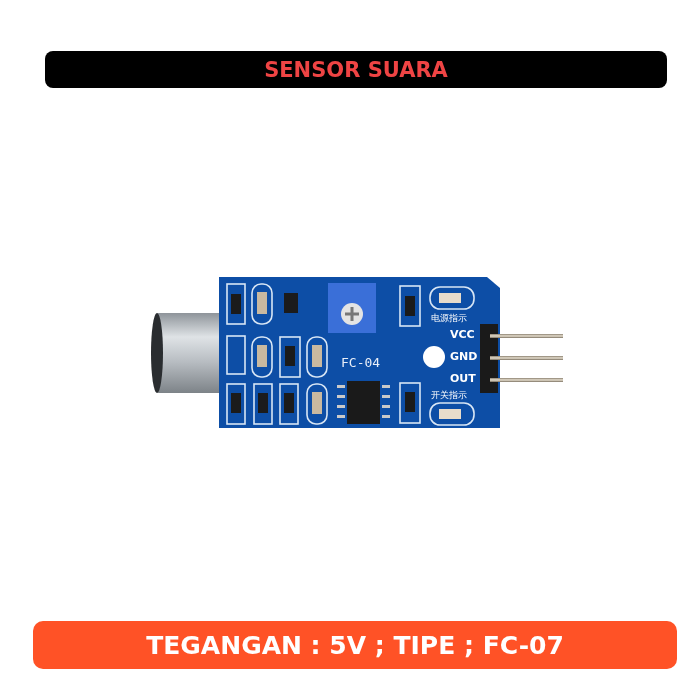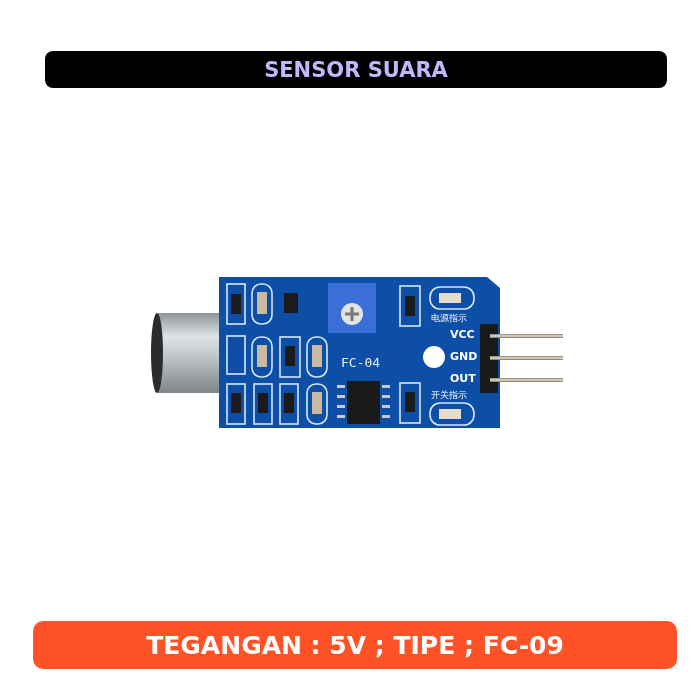--- a/index.html
+++ b/index.html
@@ -1,18 +1,18 @@
 <!DOCTYPE html>
 <html><head>
 <meta charset="utf-8">
 <style>
   html, body { margin:0; padding:0; }
   body { width:700px; height:700px; background:#ffffff; position:relative; overflow:hidden; font-family:"DejaVu Sans", sans-serif; }
   .banner-top { position:absolute; left:45px; top:51px; width:622px; height:37px; background:#000; border-radius:8px; display:flex; align-items:center; justify-content:center; }
-  .banner-top span { color:#c4b5fd; font-weight:bold; font-size:21px; letter-spacing:0px; font-family:"DejaVu Sans", sans-serif; }
+  .banner-top span { color:#ef4444; font-weight:bold; font-size:21px; letter-spacing:0px; font-family:"DejaVu Sans", sans-serif; }
   .banner-bottom { position:absolute; left:33px; top:621px; width:644px; height:48px; background:#ff5226; border-radius:10px; display:flex; align-items:center; justify-content:center; }
   .banner-bottom span { color:#fff; font-weight:bold; font-size:25px; font-family:"DejaVu Sans", sans-serif; }
   .product { position:absolute; left:0; top:0; width:700px; height:700px; }
   .board-label { font-family:"DejaVu Sans Mono", monospace; }
 </style>
 </head>
 <body>
 
 <div class="banner-top">
   <span>SENSOR SUARA</span>
@@ -110,14 +110,14 @@
 
   <g>
     <rect x="480" y="324" width="18" height="69" fill="#1a1a1a"></rect>
     <rect x="490" y="334" width="73" height="4" fill="url(#pin)"></rect>
     <rect x="490" y="356" width="73" height="4" fill="url(#pin)"></rect>
     <rect x="490" y="378" width="73" height="4" fill="url(#pin)"></rect>
   </g>
 </svg>
 
 <div class="banner-bottom">
-  <span>TEGANGAN : 5V ; TIPE ; FC-09</span>
+  <span>TEGANGAN : 5V ; TIPE ; FC-07</span>
 </div>
 
 </body></html>

